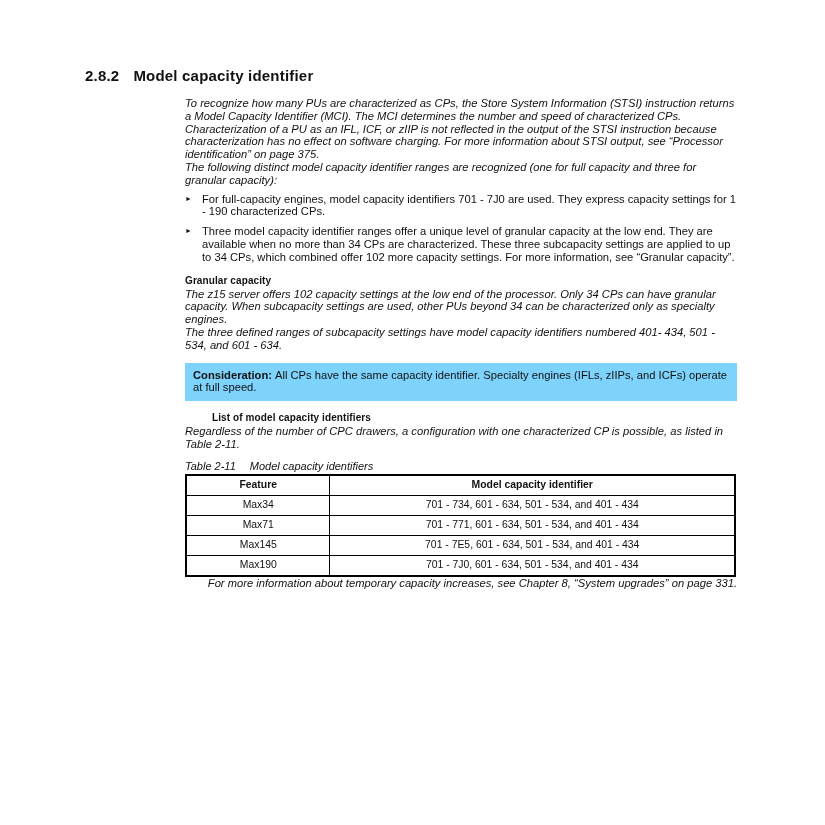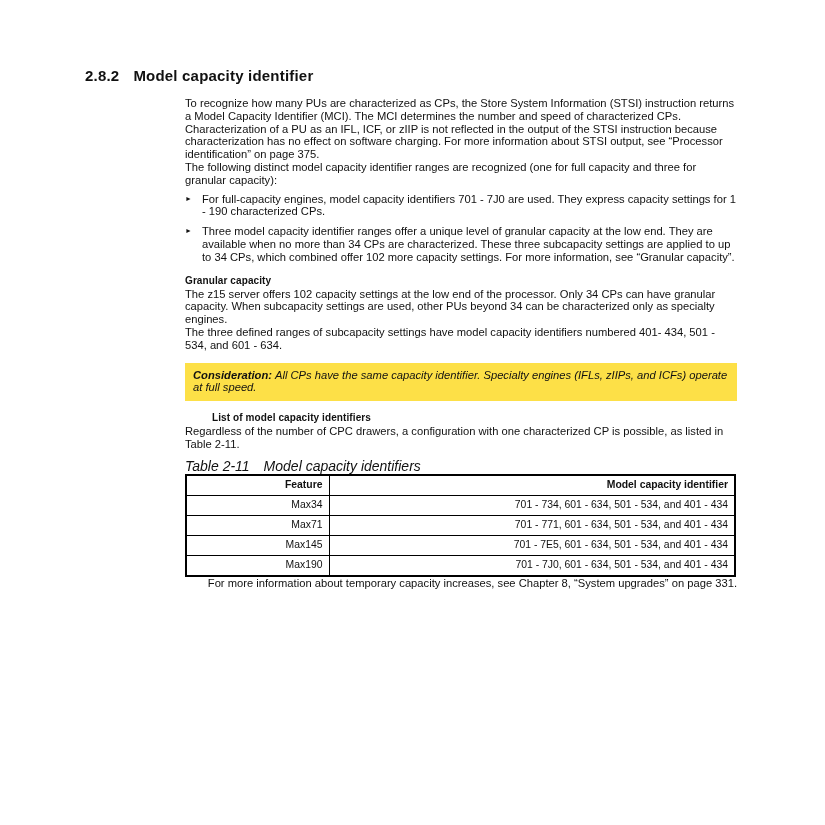--- a/index.html
+++ b/index.html
@@ -29,21 +29,21 @@
 
   
   .body-col {
     position: absolute;
     left: 185px;
     top: 97px;
     width: 552px;
     font-size: 11.2px;
     line-height: 12.8px;
   }
-  .body-col p { margin: 0; }
+  .body-col p { margin: 0; font-style: italic; }
   .p-intro  { margin-top: 0; }
   .p-ranges { margin-top: 8px; }
 
   ul.bullets { list-style: none; margin-top: 6px; }
   ul.bullets li { display: flex; }
   ul.bullets li + li { margin-top: 7px; }
   ul.bullets .marker {
     width: 17px;
     flex: 0 0 17px;
     font-size: 7px;
@@ -57,51 +57,50 @@
     font-size: 10px;
     line-height: 15px;
     font-weight: bold;
     letter-spacing: 0.1px;
   }
   .p-granular1 { margin-top: 4px; }
   .p-granular2 { margin-top: 10px; }
 
   .consideration-box {
     margin-top: 11px;
-    background: #fde047;
+    background: #7dd3fc;
     padding: 6px 8px 7px 8px;
     width: 552px;
-    font-style: italic;
   }
   .consideration-box .box-label { font-weight: bold; margin-right: 3px; }
 
   .subheading-list { margin-top: 12px; margin-left: 27px; }
   .p-list { margin-top: 3px; }
 
   .table-caption {
     margin-top: 9px;
     font-style: italic;
-    font-size: 14px;
+    font-size: 11px;
     line-height: 12px;
     display: flex;
   }
   .table-caption .cap-num { margin-right: 14px; }
 
   table.mci-table {
     margin-top: 2px;
     border-collapse: collapse;
     width: 551px;
     table-layout: fixed;
     font-size: 10.4px;
     line-height: 12px;
   }
   table.mci-table { border: 2px solid #000; }
   table.mci-table th, table.mci-table td {
     border: 1px solid #000;
-    text-align: right;
+    text-align: center;
     vertical-align: middle;
     padding: 3px 6px 4px 7px;
     height: 19px;
     overflow: hidden;
     white-space: nowrap;
   }
   table.mci-table th { font-weight: bold; }
   table.mci-table col.c-feature { width: 143px; }
 
   .p-closing { margin-top: 9px; text-align: right; }

